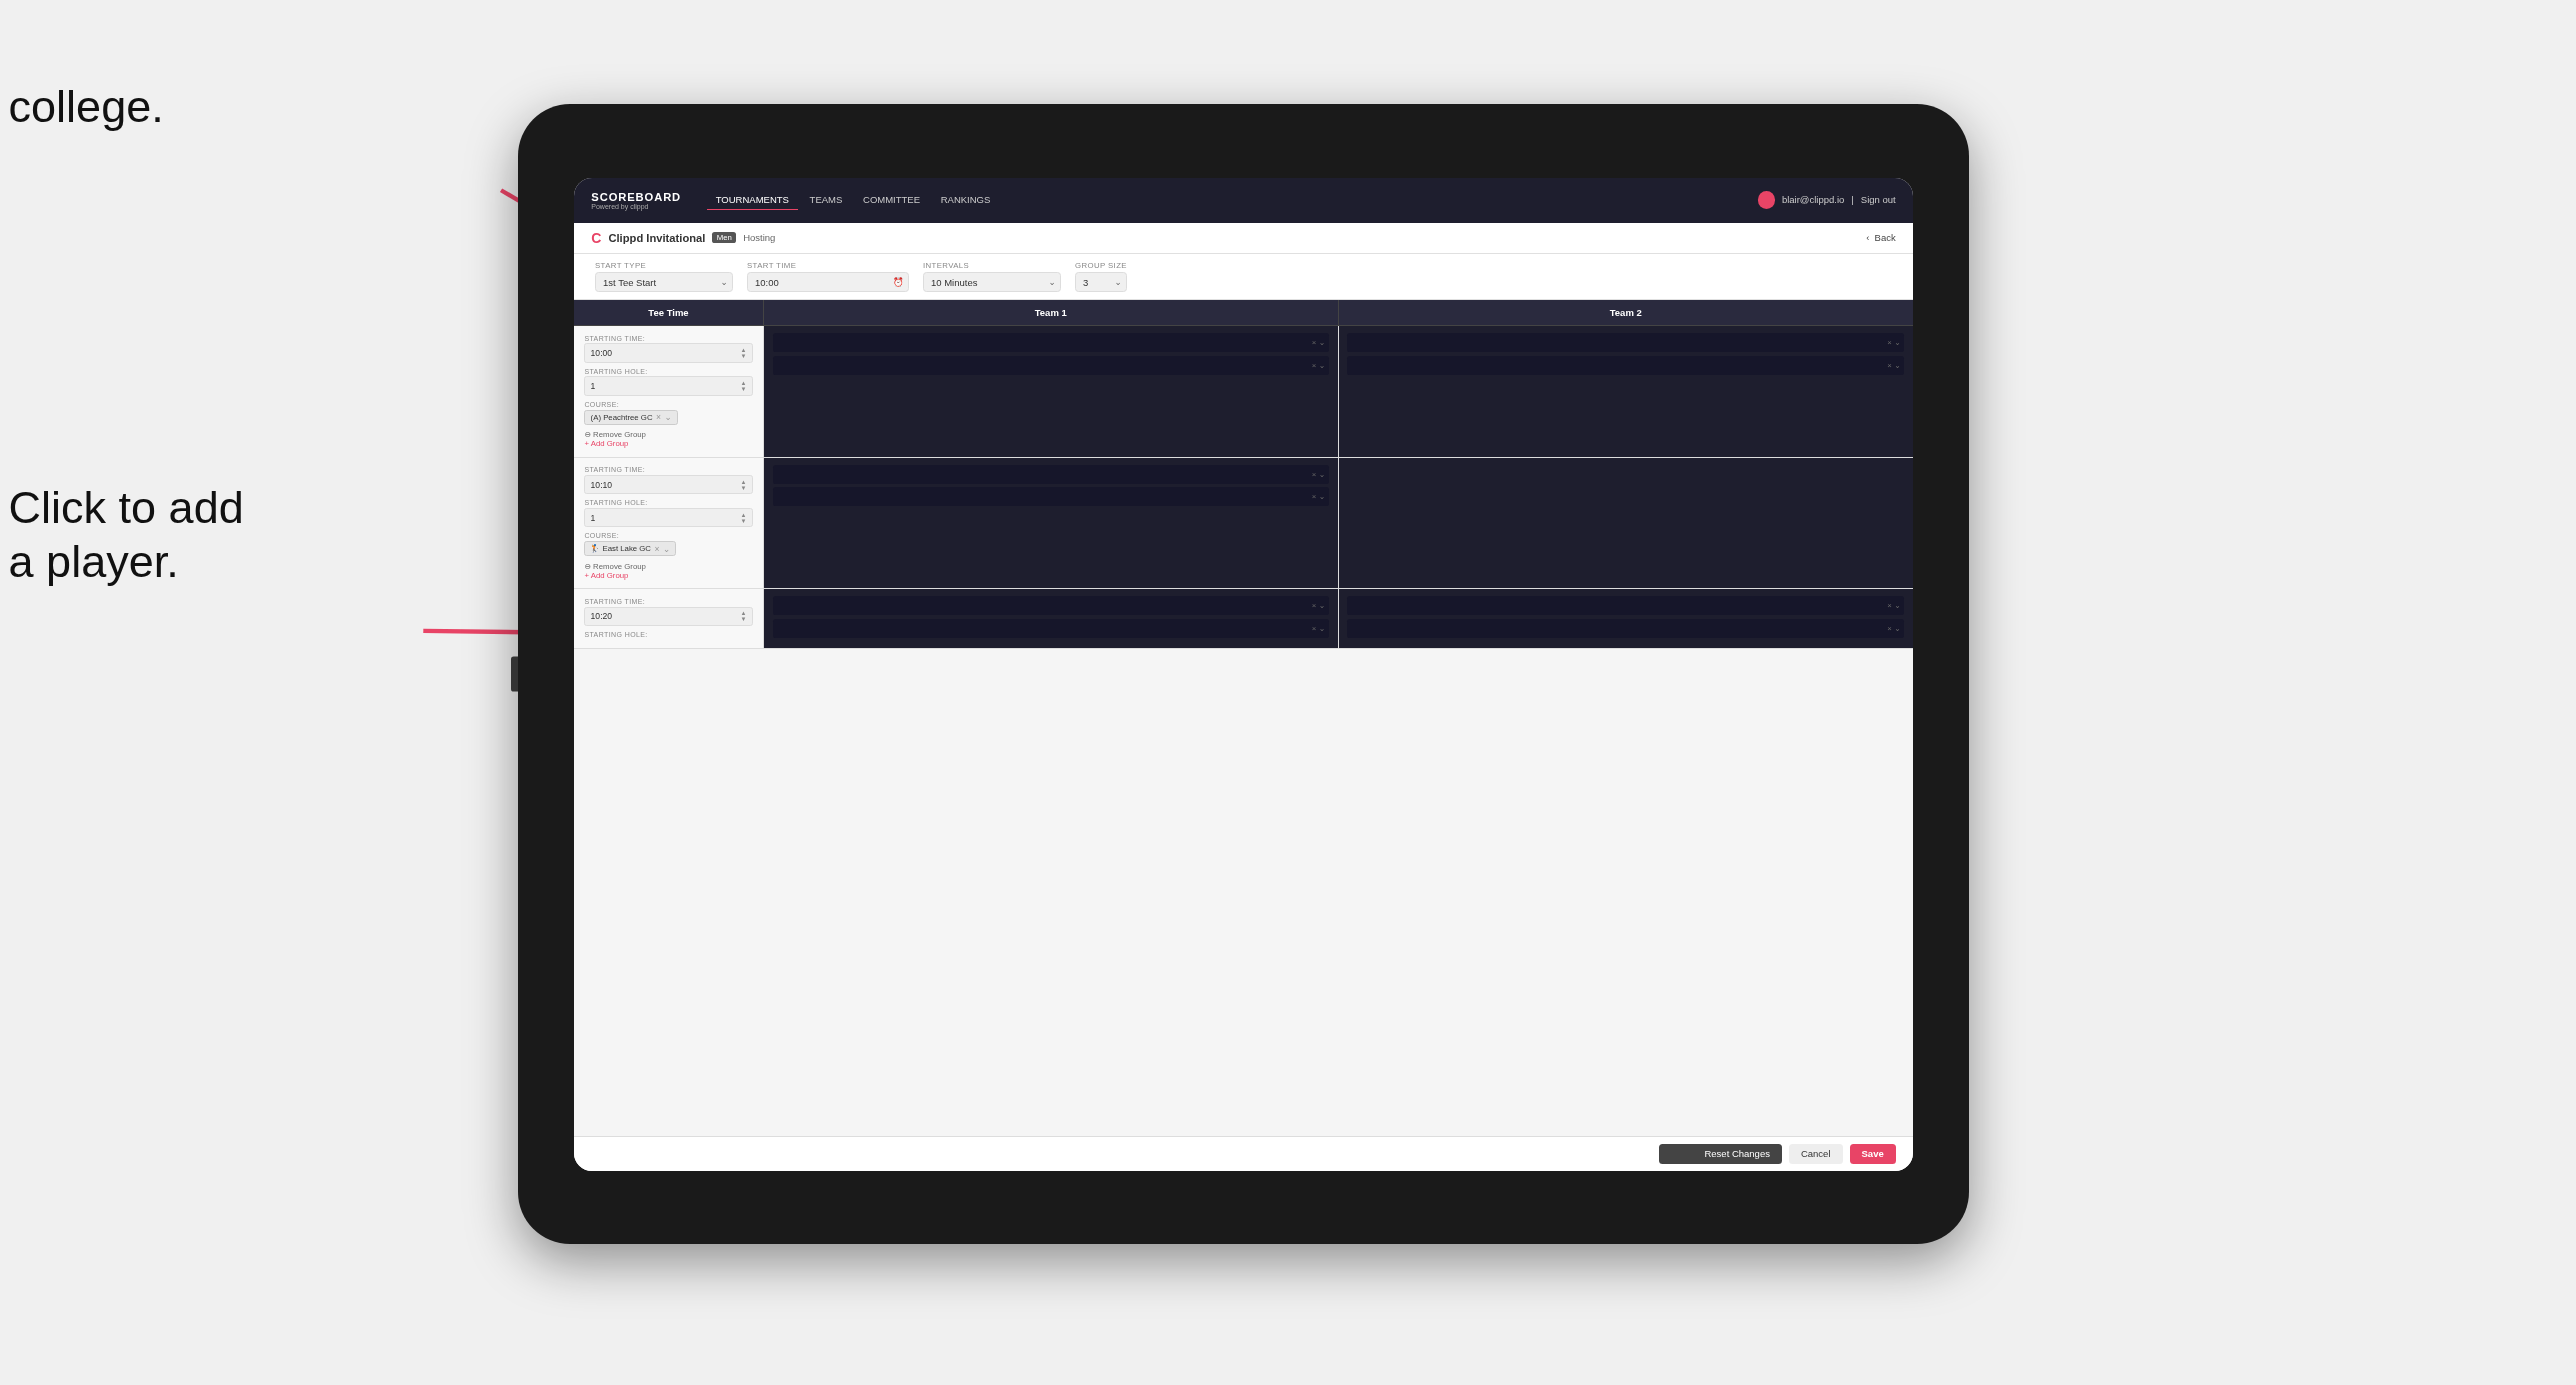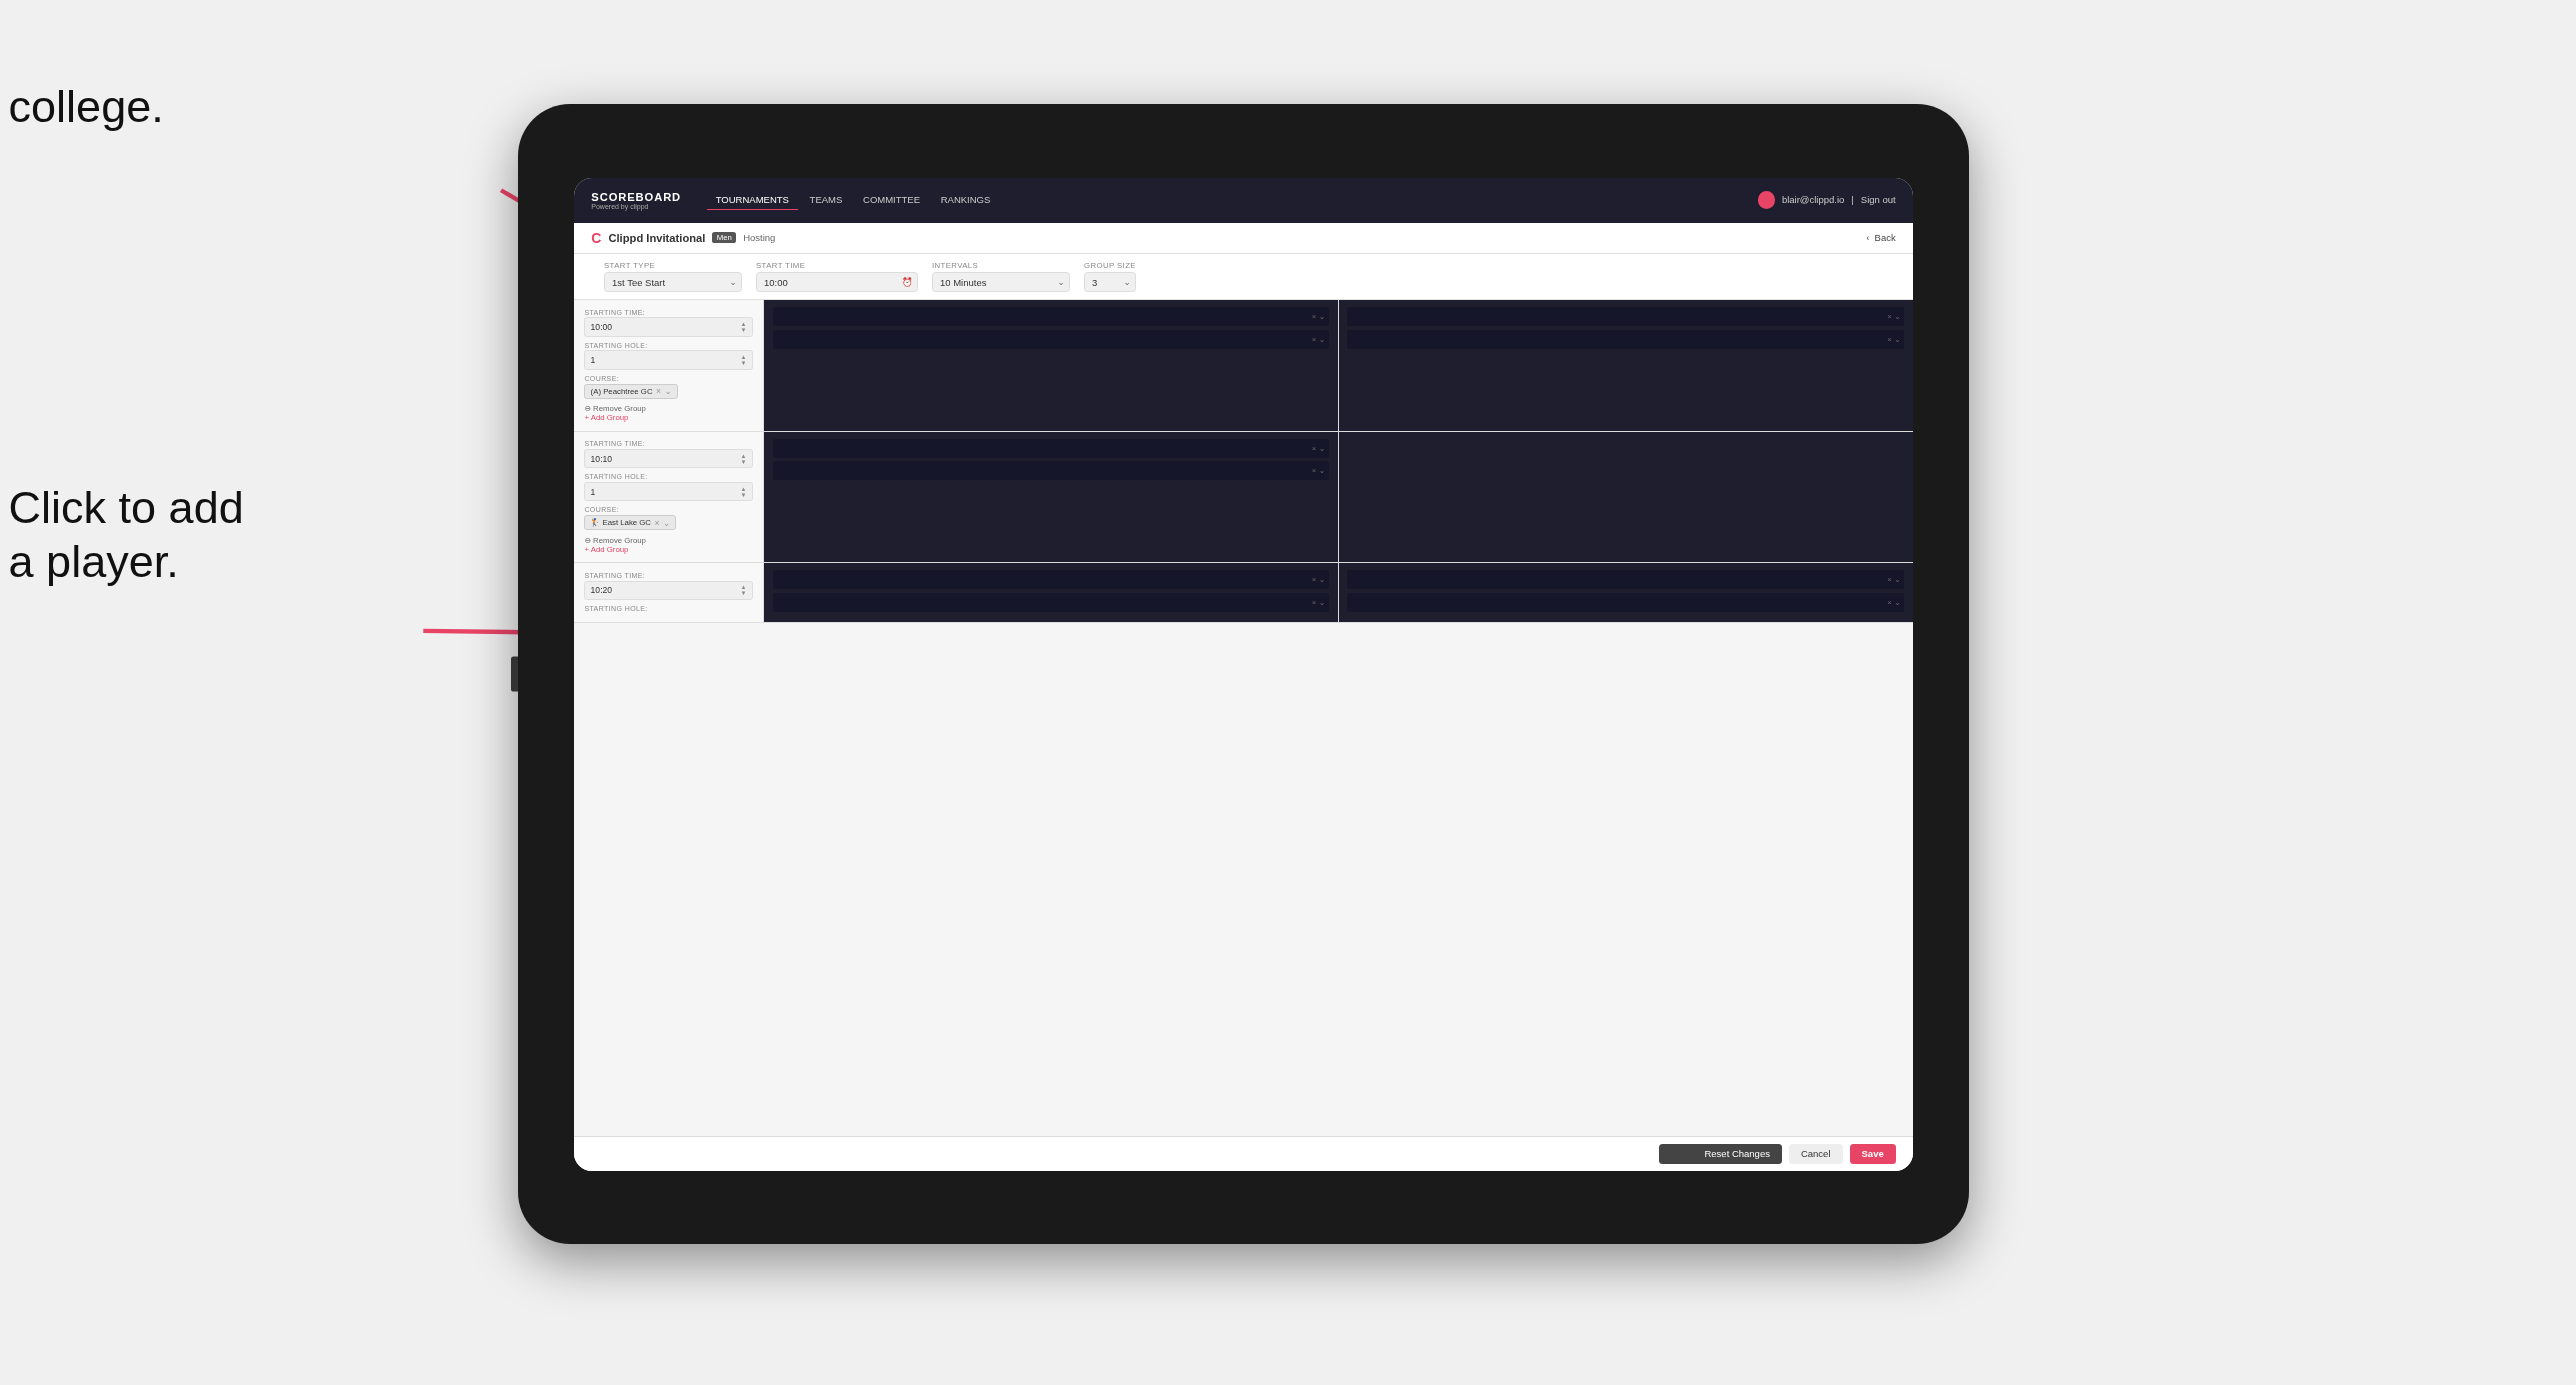--- a/index.html
+++ b/index.html
@@ -155,21 +155,21 @@
       font-size: 9.5px;
       cursor: pointer;
     }
     .back-arrow { margin-right: 2.6px; }
 
     
     .controls-row {
       background: white;
       display: flex;
       align-items: flex-end;
-      padding: 7px 30px;
+      padding: 7px 21px;
       gap: 14px;
       border-bottom: 0.9px solid #e0e0e0;
       flex-shrink: 0;
     }
     .control-group {
       display: flex;
       flex-direction: column;
       gap: 2.6px;
     }
     .control-label {
@@ -478,20 +478,25 @@
         <div class="control-select-wrapper">
           <select class="control-select" style="min-width:52px;">
             <option>3</option>
             <option>2</option>
             <option>4</option>
           </select>
         </div>
       </div>
     </div>
 
+    <div class="table-header">
+      <div class="table-header-cell">Tee Time</div>
+      <div class="table-header-cell">Team 1</div>
+      <div class="table-header-cell">Team 2</div>
+    </div>
 
     <div class="main-content">
 
       <div class="group-row">
         <div class="group-left">
           <div class="field-label">STARTING TIME:</div>
           <div class="field-value">
             <span class="field-value-text">10:00</span>
             <div class="field-spinner">
                 <span>▲</span>

